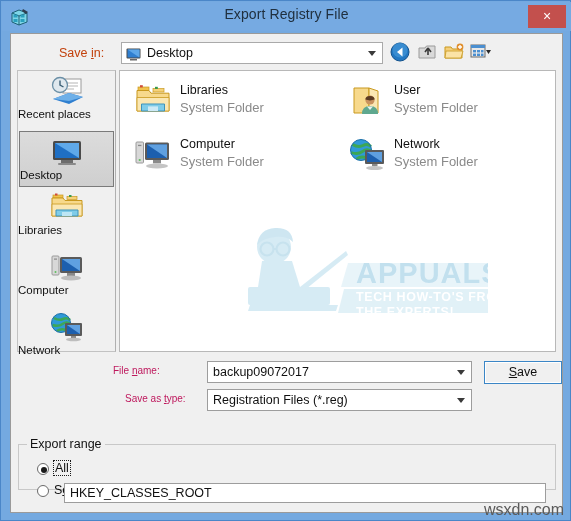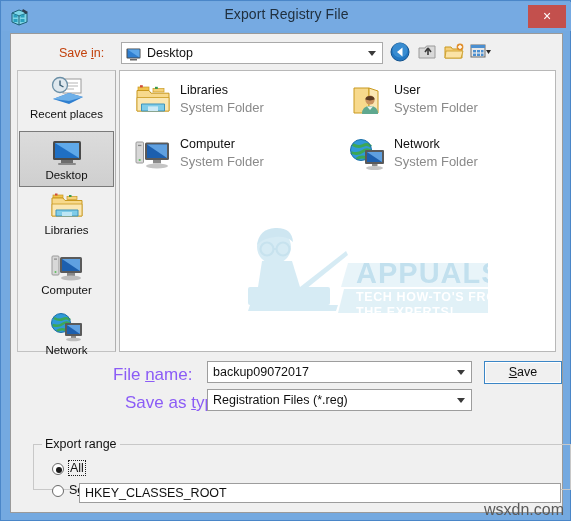--- a/index.html
+++ b/index.html
@@ -101,21 +101,20 @@
     position: absolute;
     left: 6px; top: 36px;
     width: 99px; height: 282px;
     background: #f0f0f0;
     border: 1px solid #c2c2c2;
     border-right: 1px solid #b0b0b0;
   }
   .place {
     position: relative;
     width: 97px; height: 56px;
-    text-align: center;
     cursor: pointer;
   }
   .place .p-icon {
     display: block;
     margin: 4px auto 0;
     width: 36px; height: 32px;
   }
   .place .p-label {
     display: block;
     font-size: 11.5px;
@@ -160,21 +159,21 @@
     position: absolute;
     left: 68px; top: 138px;
     width: 300px; height: 120px;
     opacity: .42;
     pointer-events: none;
   }
 
   
   .field-label {
     position: absolute;
-    font-size: 17px; color: #8b5cf6;
+    font-size: 10px; color: #be185d;
   }
   .field-combo {
     position: absolute;
     height: 22px;
     background: #ffffff;
     border: 1px solid #9d9d9d;
   }
   .field-combo .fc-val {
     position: absolute; left: 5px; top: 3px;
     font-size: 12.5px; color: #101010;
@@ -194,21 +193,20 @@
     border: 1px solid #3b86c6;
     box-shadow: inset 0 0 0 1px #ffffff;
   }
 
   
   #range-group {
     position: absolute;
     left: 7px; top: 410px;
     width: 538px; height: 46px;
     border: 1px solid #c8c8c8;
-    margin-left: 15px;
   }
   #range-legend {
     position: absolute;
     left: 8px; top: -8px;
     background: #f0f0f0;
     padding: 0 3px;
     font-size: 12.5px;
     color: #101010;
   }
   .radio-row {

